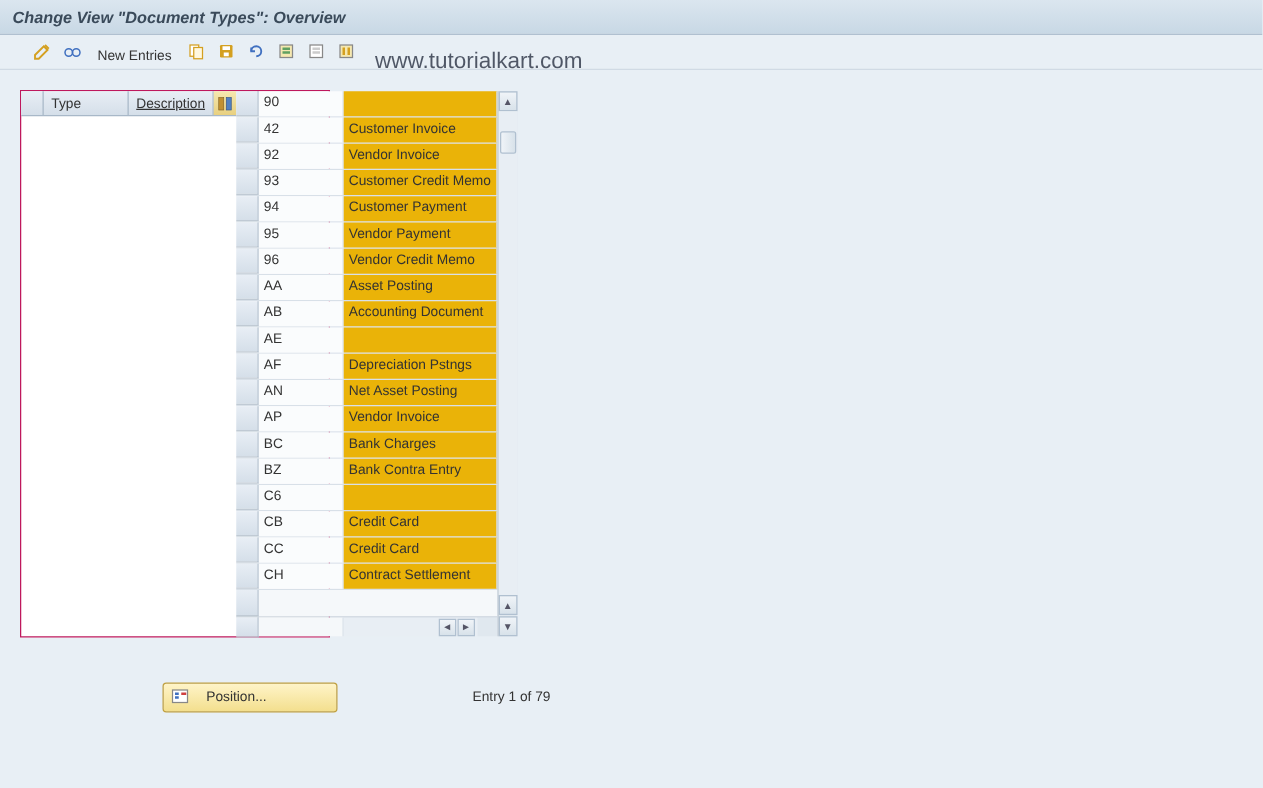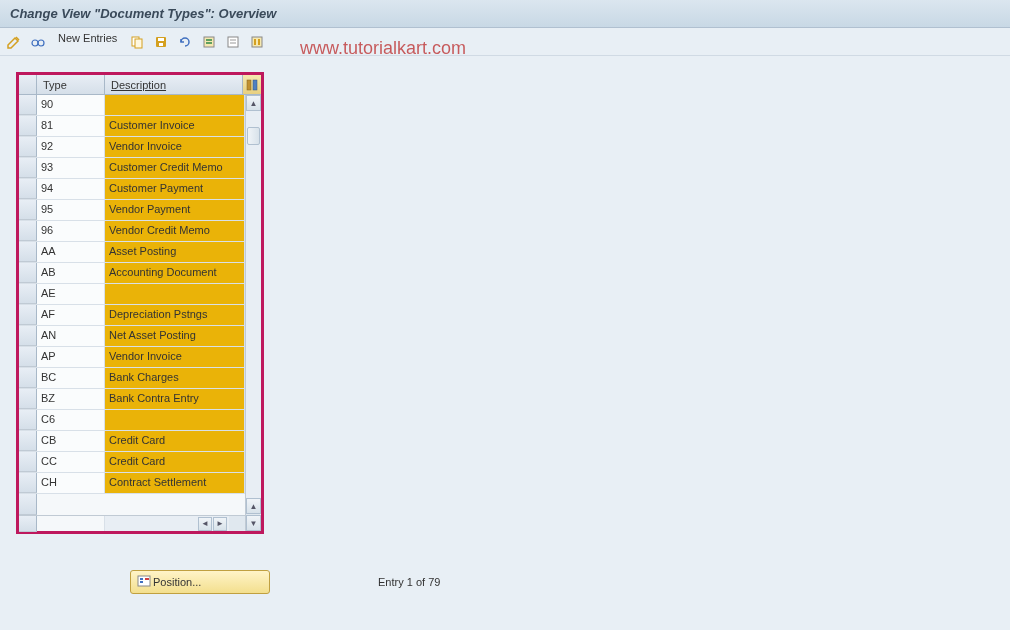--- a/index.html
+++ b/index.html
@@ -18,23 +18,23 @@
       padding: 6px 10px;
       border-bottom: 1px solid #b0c0d0;
       font-style: italic;
       font-weight: bold;
       font-size: 13px;
       color: #3a4a5a;
     }
     .toolbar {
       background: #e8eff5;
       height: 28px;
-      padding: 4px 4px;
-      display: flex;
-      align-items: flex-start;
+      padding: 4px 24px;
+      display: flex;
+      align-items: flex-end;
       gap: 4px;
       border-bottom: 1px solid #d0dae4;
     }
     .toolbar-icon {
       width: 20px;
       height: 20px;
       display: flex;
       align-items: center;
       justify-content: center;
       cursor: pointer;
@@ -44,32 +44,32 @@
       font-size: 11px;
       color: #333;
       margin: 0 6px;
       cursor: pointer;
     }
     .watermark {
       position: absolute;
       left: 300px;
       top: 38px;
       font-size: 18px;
-      color: #b91c1c;
+      color: #0f172a;
       opacity: 0.7;
       font-family: Arial;
       pointer-events: none;
     }
     .table-container {
       margin: 16px 0 0 16px;
       width: 248px;
       background: #fff;
-      border: 3px solid #be185d;
-      display: flex;
-      flex-direction: column;
+      border: 1px solid #be185d;
+      display: flex;
+      flex-direction: row;
     }
     .table-header {
       display: flex;
       background: linear-gradient(to bottom, #e8eef5, #d5dfe9);
       border-bottom: 1px solid #a8b8c8;
       height: 20px;
     }
     .th-selector {
       width: 18px;
       border-right: 1px solid #a8b8c8;
@@ -219,20 +219,21 @@
       width: 140px;
       height: 24px;
       background: linear-gradient(to bottom, #fff4c8, #f3df8e);
       border: 1px solid #c0a040;
       border-radius: 3px;
       display: flex;
       align-items: center;
       padding: 0 6px;
       cursor: pointer;
       font-size: 11px;
+      gap: 12px;
     }
     .pos-icon {
       width: 16px;
       height: 14px;
       display: flex;
       align-items: center;
       justify-content: center;
     }
     .entry-text {
       font-size: 11px;
@@ -318,21 +319,21 @@
   </div>
   <div class="table-body">
     <div class="rows-area">
       <div class="row">
           <div class="row-selector"></div>
           <div class="cell cell-type">90</div>
           <div class="cell cell-desc"></div>
         </div>
       <div class="row">
           <div class="row-selector"></div>
-          <div class="cell cell-type">81</div>
+          <div class="cell cell-type">42</div>
           <div class="cell cell-desc">Customer Invoice</div>
         </div>
       <div class="row">
           <div class="row-selector"></div>
           <div class="cell cell-type">92</div>
           <div class="cell cell-desc">Vendor Invoice</div>
         </div>
       <div class="row">
           <div class="row-selector"></div>
           <div class="cell cell-type">93</div>

